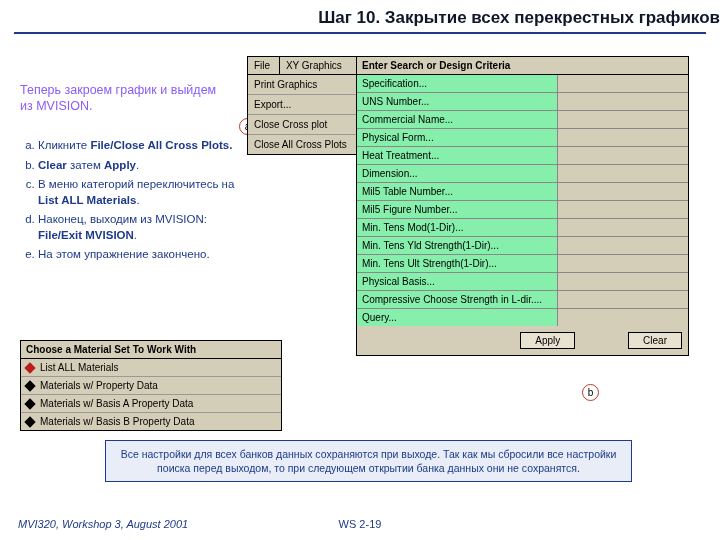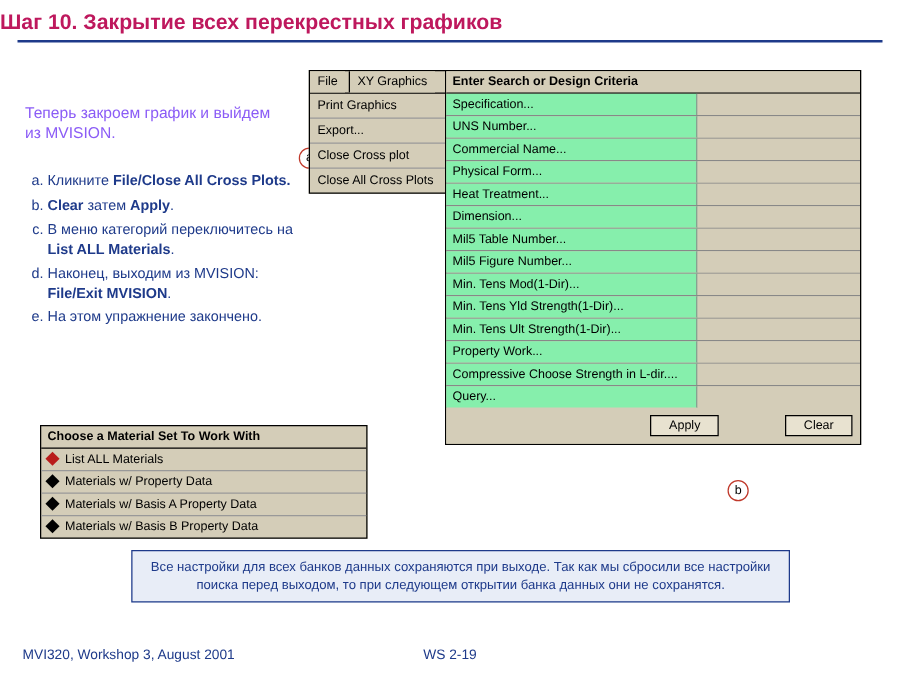--- a/index.html
+++ b/index.html
@@ -1,16 +1,16 @@
 <!DOCTYPE html>
 <html><head>
 <meta charset="utf-8">
 <style>
 body{margin:0;font-family:Arial,sans-serif;background:#fff;font-size:12px;width:720px;height:540px;position:relative;overflow:hidden}
-.title{color:#be185d;font-weight:bold;font-size:17px;text-align:left;padding:8px 0 4px}
+.title{color:#0f172a;font-weight:bold;font-size:17px;text-align:right;padding:8px 0 4px}
 .rule{border:0;border-top:2px solid #1e3a8a;margin:0 14px 8px}
 .intro{color:#8b5cf6;font-size:12.5px;padding:40px 0 8px 20px;width:205px;line-height:1.3}
 .steps{padding:4px 0 0 38px;width:215px;color:#1e3a8a;font-size:11.5px;line-height:1.35}
 .steps li{margin-bottom:4px}
 .ind{margin-bottom:4px}
 .callout{position:absolute;width:15px;height:15px;border:1px solid #c0392b;border-radius:50%;background:#fff;color:#000;font-size:10px;text-align:center;line-height:15px}
 .menu{position:absolute;left:247px;top:56px;width:120px;border:1px solid #000;background:#d4cdb8;font-size:10px}
 .menu-top{border-bottom:1px solid #000}
 .menu-top span{display:inline-block;padding:3px 6px}
 .menu-top .lbl{background:#d4cdb8}
@@ -18,28 +18,28 @@
 .menu-item:last-child{border-bottom:none}
 .tri{float:right;font-size:8px}
 .criteria{position:absolute;left:356px;top:56px;width:331px;border:1px solid #000;background:#d4cdb8;font-size:10px}
 .crit-head{background:#d4cdb8;border-bottom:1px solid #000;padding:3px 5px;font-weight:bold}
 .crit-row{display:flex;border-bottom:1px solid #888}
 .crit-row:last-child{border-bottom:none}
 .crit-label{width:190px;padding:3px 5px;border-right:1px solid #888;background:#86efac}
 .crit-val{flex:1;background:#d4cdb8}
 .crit-btns{padding:6px;text-align:right;background:#d4cdb8}
 .btn{display:inline-block;border:1px solid #000;background:#e8e2d0;padding:2px 14px;margin-left:50px;font-size:10px}
-.matset{position:absolute;left:32px;top:340px;width:260px;border:1px solid #000;background:#d4cdb8;font-size:10px}
+.matset{position:absolute;left:20px;top:340px;width:260px;border:1px solid #000;background:#d4cdb8;font-size:10px}
 .mat-head{padding:3px 5px;font-weight:bold;border-bottom:1px solid #000}
 .mat-row{padding:3px 5px;border-bottom:1px solid #999}
 .mat-row:last-child{border-bottom:none}
 .diamond{display:inline-block;width:8px;height:8px;background:#000;transform:rotate(45deg);margin-right:6px;vertical-align:middle}
 .diamond.sel{background:#b91c1c}
 .note{position:absolute;left:105px;top:440px;width:505px;border:1px solid #1e3a8a;background:#e8edf7;color:#1e3a8a;font-size:10.5px;padding:6px 10px;text-align:center;line-height:1.35}
-.footer-l{position:absolute;left:18px;bottom:10px;color:#1e3a8a;font-size:11px;}
+.footer-l{position:absolute;left:18px;bottom:10px;color:#1e3a8a;font-size:11px;font-style:italic}
 .footer-c{position:absolute;left:0;right:0;bottom:10px;text-align:center;color:#1e3a8a;font-size:11px}
 </style>
 </head>
 <body>
 
 <div class="title">Шаг 10.  Закрытие всех перекрестных графиков</div>
 <hr class="rule">
 
 <div class="intro">Теперь закроем график и выйдем из MVISION.</div>
 
@@ -107,21 +107,21 @@
       </div>
       <div class="crit-row">
         <div class="crit-label">Min. Tens Yld Strength(1-Dir)...</div>
         <div class="crit-val"></div>
       </div>
       <div class="crit-row">
         <div class="crit-label">Min. Tens Ult Strength(1-Dir)...</div>
         <div class="crit-val"></div>
       </div>
       <div class="crit-row">
-        <div class="crit-label">Property Work...</div>
+        <div class="crit-label">Physical Basis...</div>
         <div class="crit-val"></div>
       </div>
       <div class="crit-row">
         <div class="crit-label">Compressive Choose Strength in L-dir....</div>
         <div class="crit-val"></div>
       </div>
       <div class="crit-row">
         <div class="crit-label">Query...</div>
         <div class="crit-val"></div>
       </div>

